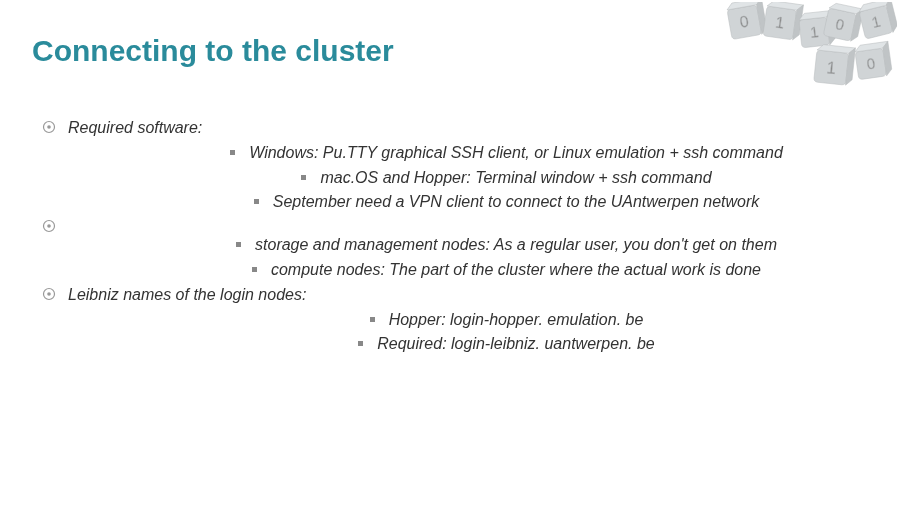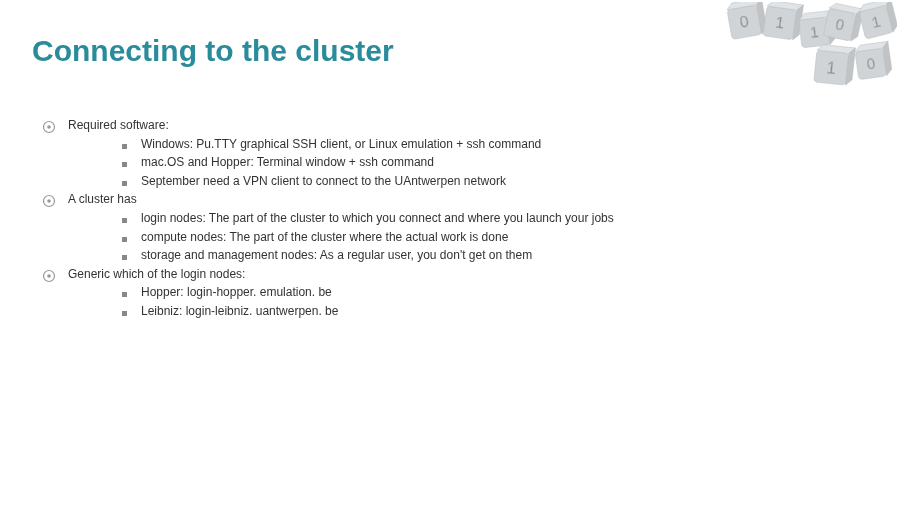--- a/index.html
+++ b/index.html
@@ -12,42 +12,44 @@
     overflow: hidden;
   }
   .title {
     color: #2a8b9b;
     font-size: 30px;
     font-weight: bold;
     padding: 34px 0 0 32px;
   }
   .content {
     padding: 48px 16px 0 42px;
-    font-size: 12px;
+    font-size: 16px;
     color: #333;
     line-height: 1.55;
+    font-style: italic;
   }
   .top-item {
     display: flex;
     align-items: flex-start;
     margin-bottom: 0;
   }
   .bullet-icon {
     flex: 0 0 auto;
     margin-top: 4px;
     margin-right: 12px;
   }
   .bullet-icon svg { display: block; }
   .top-text { font-weight: normal; }
   .sub-list {
     padding-left: 80px;
   }
   .sub-item {
     display: flex;
     align-items: flex-start;
+    justify-content: center;
   }
   .sq {
     flex: 0 0 auto;
     width: 5px;
     height: 5px;
     background: #888;
     margin-top: 9px;
     margin-right: 14px;
   }
   .cubes {
@@ -136,50 +138,45 @@
       </div>
   </div>
 
   <div class="top-item">
     <span class="bullet-icon">
       <svg width="14" height="14" viewBox="0 0 14 14">
           <circle cx="7" cy="7" r="5.5" fill="none" stroke="#999" stroke-width="1.2"></circle>
           <circle cx="7" cy="7" r="1.8" fill="#999"></circle>
         </svg>
     </span>
-    <span class="top-text">A cluster has</span>
   </div>
   <div class="sub-list">
     <div class="sub-item">
         <span class="sq"></span>
-        <span>login nodes: The part of the cluster to which you connect and where you launch your jobs</span>
+        <span>storage and management nodes: As a regular user, you don't get on them</span>
       </div>
     <div class="sub-item">
         <span class="sq"></span>
         <span>compute nodes: The part of the cluster where the actual work is done</span>
-      </div>
-    <div class="sub-item">
-        <span class="sq"></span>
-        <span>storage and management nodes: As a regular user, you don't get on them</span>
       </div>
   </div>
 
   <div class="top-item">
     <span class="bullet-icon">
       <svg width="14" height="14" viewBox="0 0 14 14">
           <circle cx="7" cy="7" r="5.5" fill="none" stroke="#999" stroke-width="1.2"></circle>
           <circle cx="7" cy="7" r="1.8" fill="#999"></circle>
         </svg>
     </span>
-    <span class="top-text">Generic which of the login nodes:</span>
+    <span class="top-text">Leibniz names of the login nodes:</span>
   </div>
   <div class="sub-list">
     <div class="sub-item">
         <span class="sq"></span>
         <span>Hopper: login-hopper. emulation. be</span>
       </div>
     <div class="sub-item">
         <span class="sq"></span>
-        <span>Leibniz: login-leibniz. uantwerpen. be</span>
+        <span>Required: login-leibniz. uantwerpen. be</span>
       </div>
   </div>
 
 </div>
 
 </body></html>

